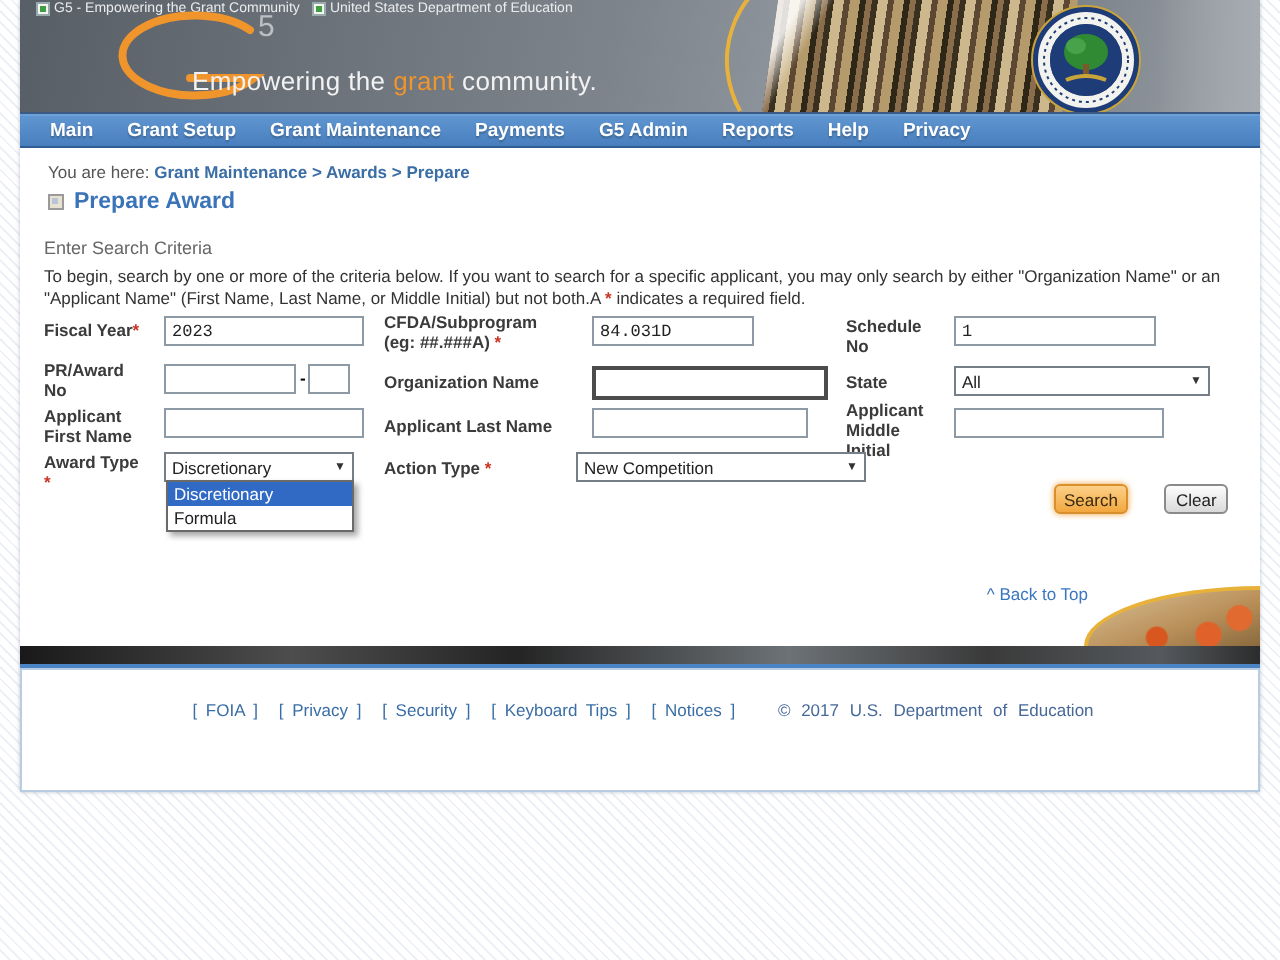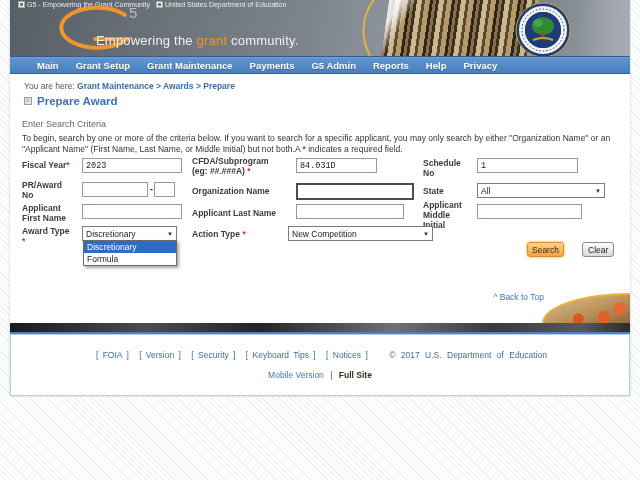--- a/index.html
+++ b/index.html
@@ -40,21 +40,21 @@
     border-radius:50%; border:2px solid transparent;
     border-left:2px solid #e8b23a; transform:rotate(18deg);
   }
   .seal { position:absolute; left:505px; top:2px; }
   .banner-right-fade { position:absolute; right:0; top:0; width:52px; height:57px;
       background:linear-gradient(90deg,rgba(154,160,166,0),#a6acb2); }
   
   .nav {
     height:17px; background:linear-gradient(#5f95d0,#497fbe);
     border-top:1px solid #6ba0d8; border-bottom:1px solid #2f5d93;
-    display:flex; align-items:center; padding-left:27px; gap:17px;
+    display:flex; align-items:center; padding-left:15px; gap:17px;
   }
   .nav a { color:#fff; font-size:9.5px; font-weight:bold; text-decoration:none; text-shadow:0 1px 1px rgba(0,0,0,.25); white-space:nowrap; }
   
   .content { position:relative; height:249px; background:#fff; font-size:8.5px; }
   .crumb { position:absolute; left:14px; top:7px; font-size:8.5px; color:#555; }
   .crumb b { color:#3a6ea5; }
   .titleicon { position:absolute; left:14px; top:23px; width:8px; height:8px;
       background:#e8e2d2; border:1px solid #9a9a9a; }
   .titleicon::after{ content:""; position:absolute; left:1px; top:1px; width:3px; height:3px; background:#b9c4d8;}
   .ptitle { position:absolute; left:27px; top:21px; font-size:11.5px; font-weight:bold; color:#3a73b8; }
@@ -242,26 +242,21 @@
     <a class="backtop" href="#">^ Back to Top</a>
     <div class="corner"></div>
   </div>
 
   <div class="darkbar"></div>
   <div class="blueline"></div>
 
   <div class="footer">
     <div class="flinks">
       <a href="#">[ FOIA ]</a>
-      <a href="#">[ Version ]</a>
+      <a href="#">[ Privacy ]</a>
       <a href="#">[ Security ]</a>
       <a href="#">[ Keyboard Tips ]</a>
       <a href="#">[ Notices ]</a>
       <span class="copyr">© 2017 U.S. Department of Education</span>
     </div>
-    <div class="fline2">
-      <a href="#">Mobile Version</a>
-      <span class="fsep">|</span>
-      <span class="fullsite">Full Site</span>
-    </div>
   </div>
 
 </div>
 
 </body></html>

